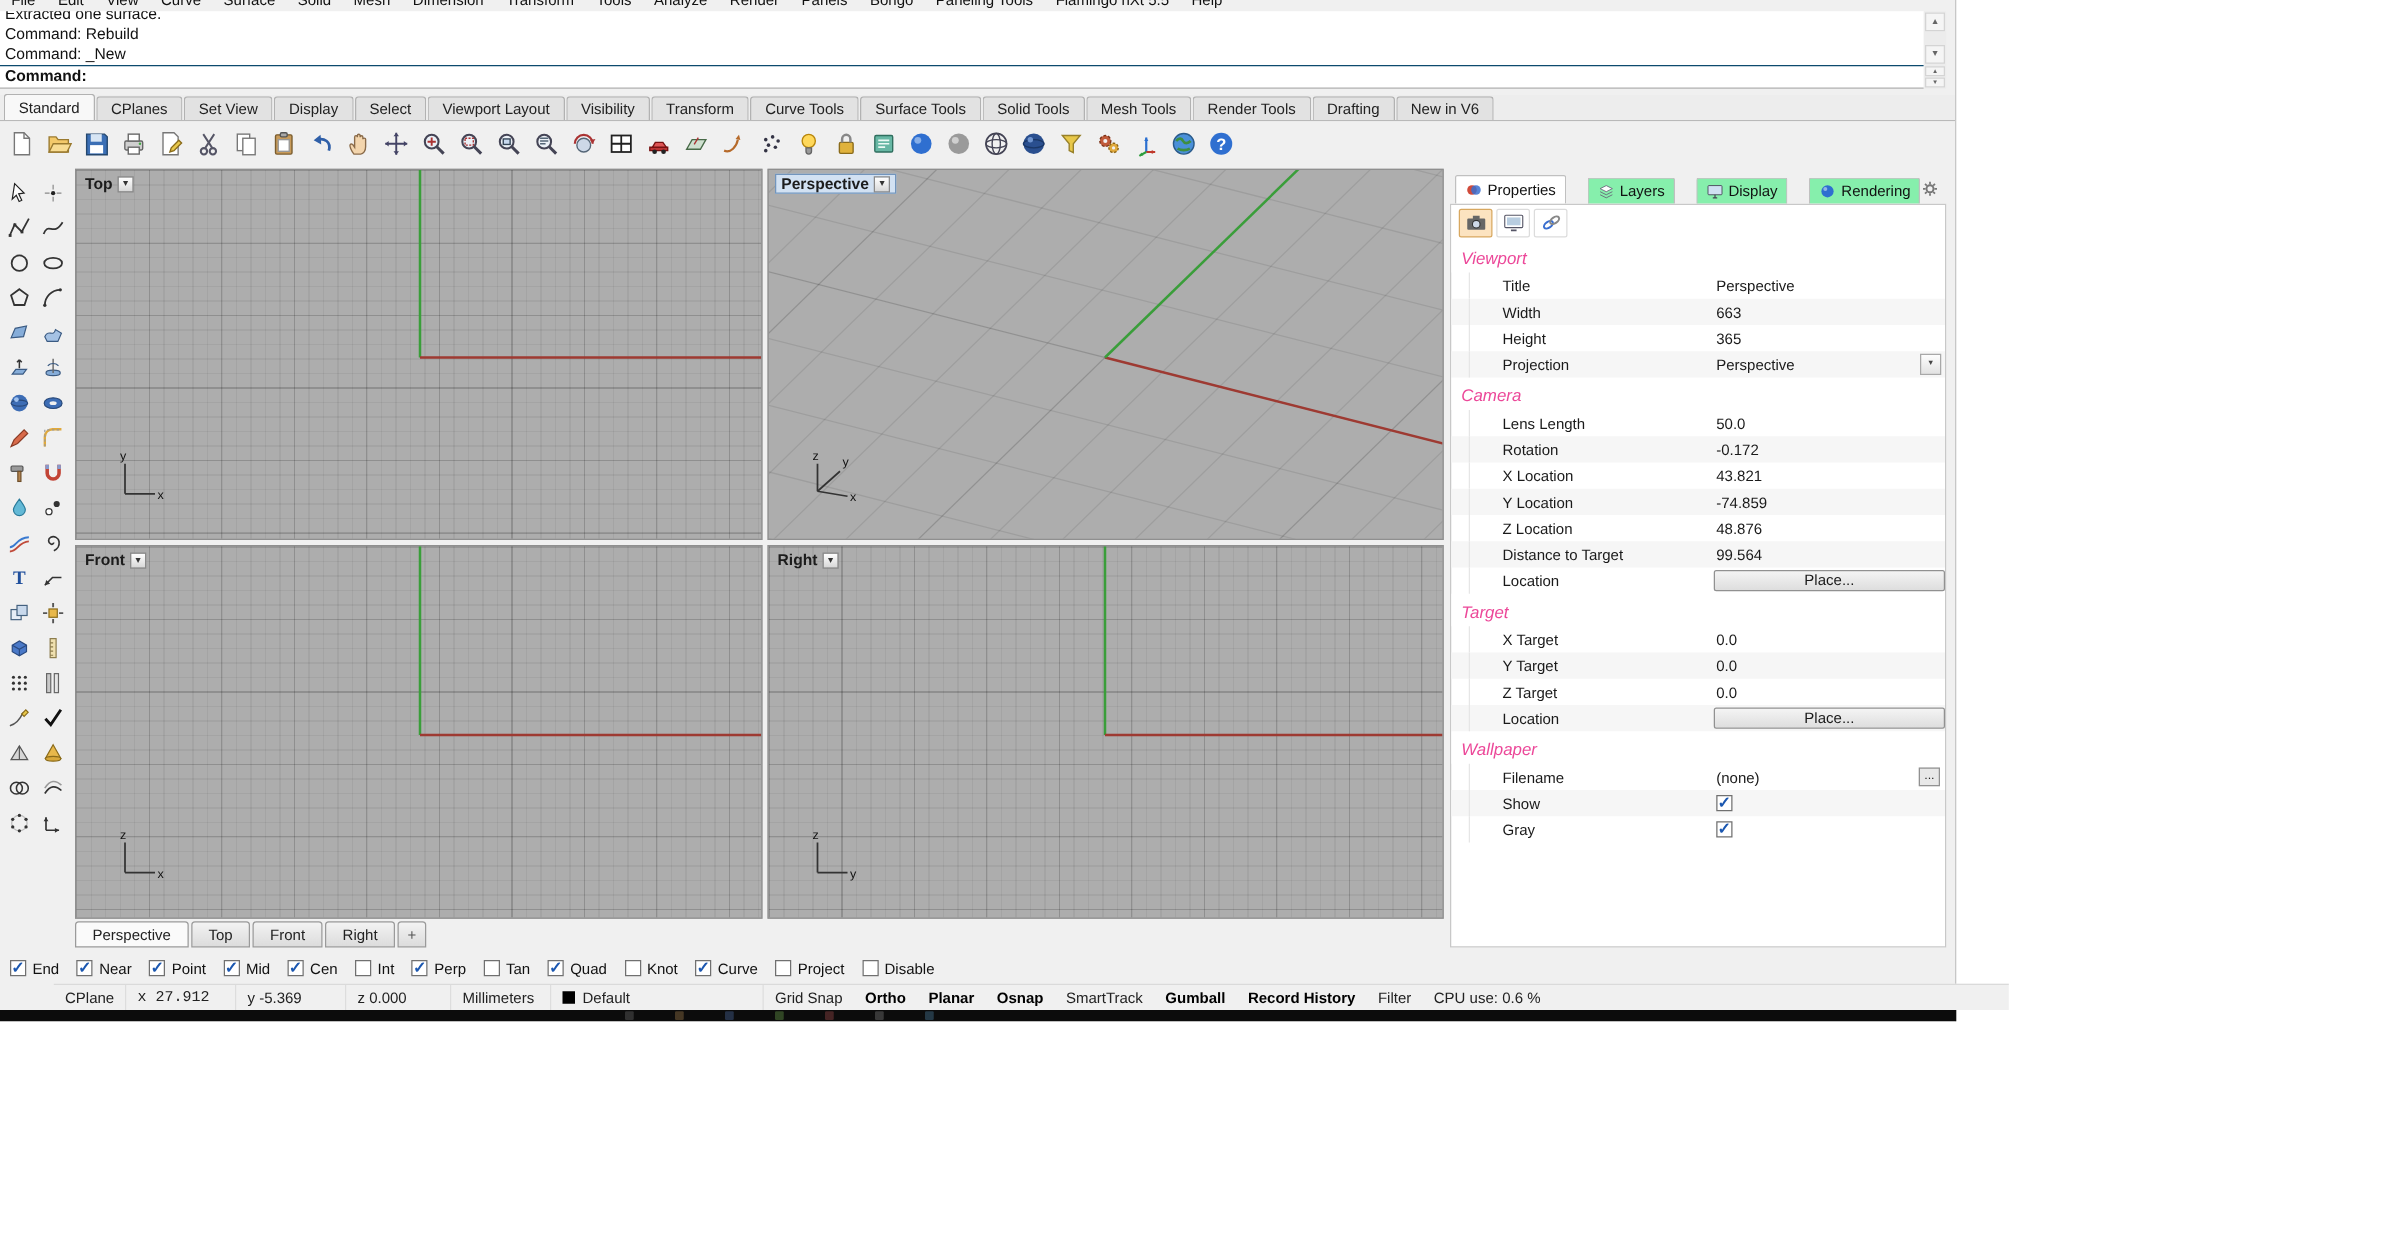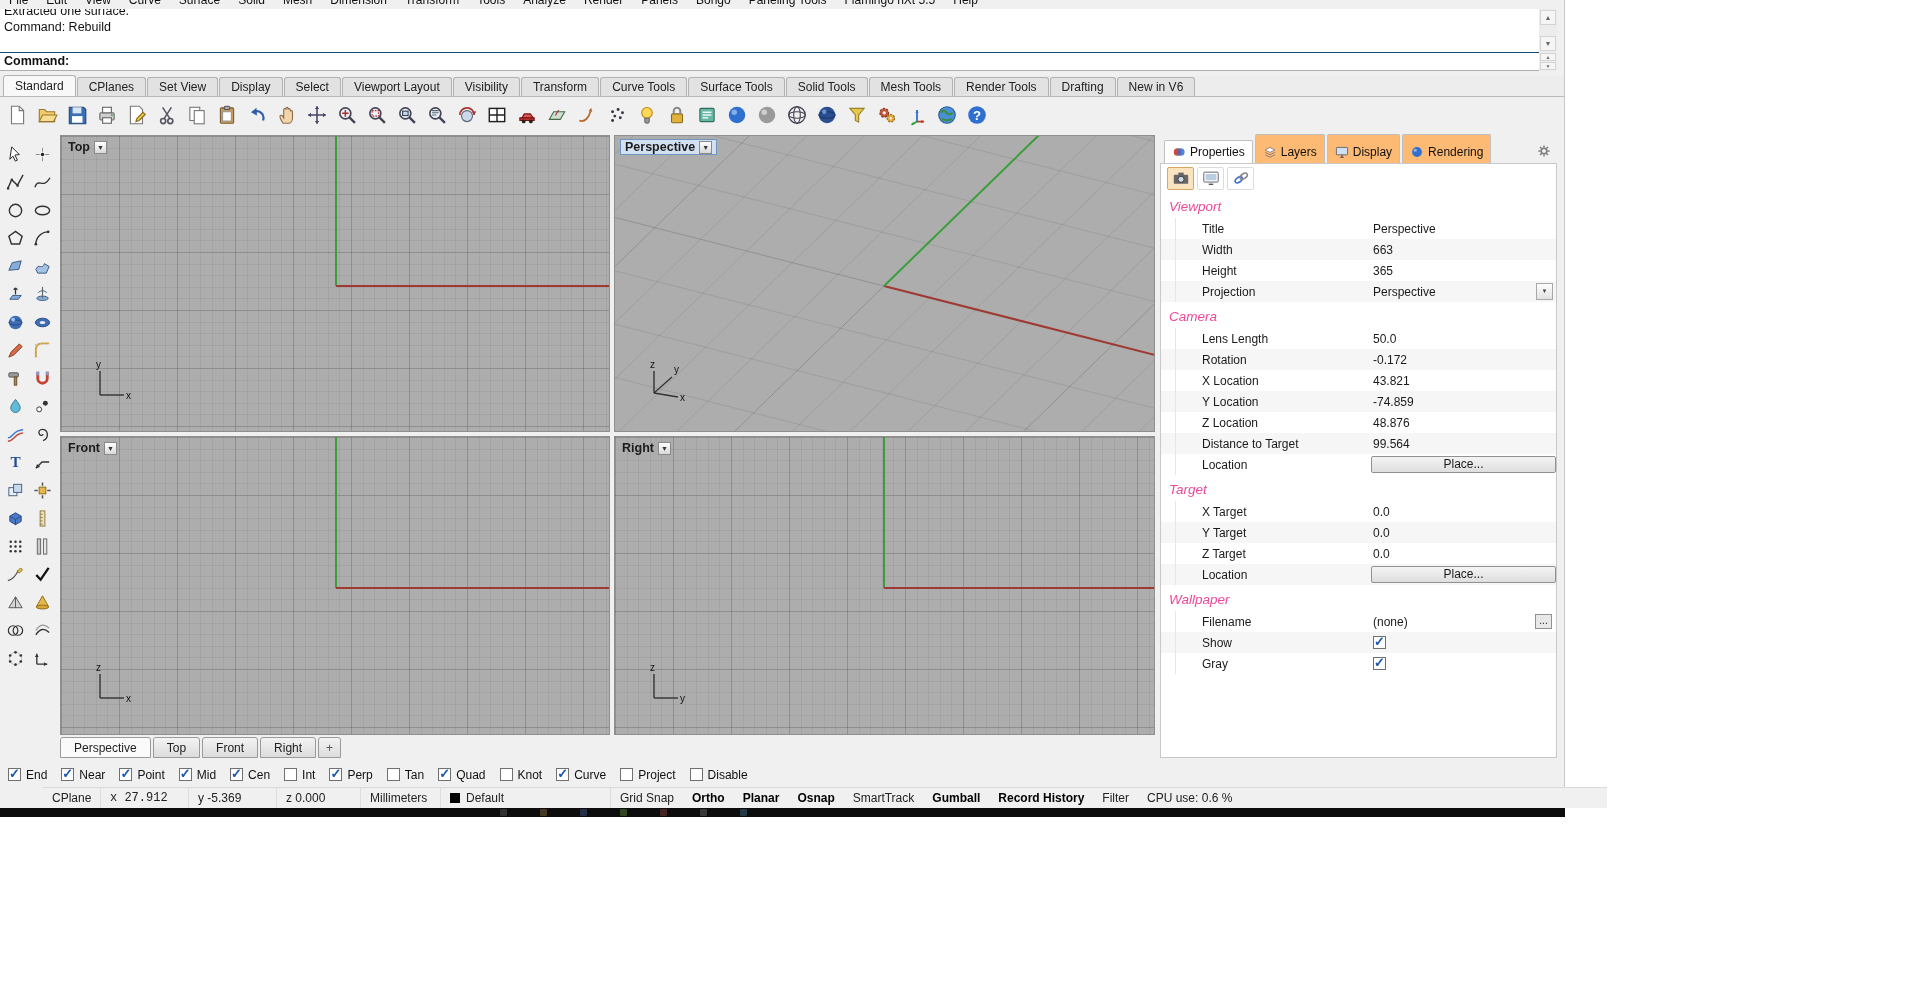--- a/index.html
+++ b/index.html
@@ -54,22 +54,22 @@
 .axt{font-size:10px;fill:#111;}
 
 
 #vp-tabs{position:absolute;left:60px;top:737px;height:21px;display:flex;gap:2px;}
 .vptab{height:21px;line-height:20px;padding:0 13px;border:1px solid #9a9a9a;border-radius:3px 3px 0 0;background:linear-gradient(#f3f3f3,#dcdcdc);color:#222;}
 .vptab.active{background:#fafafa;}
 .vptab.plus{padding:0 7px;color:#555;}
 
 
 #panel{position:absolute;left:1160px;top:140px;width:397px;height:618px;background:#f0f0f0;}
-#panel-tabs{position:relative;display:flex;align-items:center;height:23px;padding-left:4px;gap:2px;}
-.ptab{display:flex;align-items:center;gap:4px;padding:0 7px;height:36px;border:1px solid #c0c0c0;border-bottom:none;border-radius:2px 2px 0 0;background:#fdba74;}
+#panel-tabs{position:relative;display:flex;align-items:flex-end;height:23px;padding-left:4px;gap:17px;}
+.ptab{display:flex;align-items:center;gap:4px;padding:0 7px;height:21px;border:1px solid #c0c0c0;border-bottom:none;border-radius:2px 2px 0 0;background:#86efac;}
 .ptab.active{background:#ffffff;height:23px;}
 .picon{display:flex;align-items:center;}
 #panel-gear{position:absolute;right:6px;top:4px;}
 #panel-body{position:absolute;left:0;top:23px;right:0;bottom:0;background:#fff;border:1px solid #c8c8c8;overflow:hidden;}
 #panel-toolbar{height:28px;display:flex;align-items:center;gap:3px;padding-left:6px;background:#fff;}
 .pbtn{width:27px;height:23px;border:1px solid #dcdcdc;border-radius:2px;display:flex;align-items:center;justify-content:center;background:#fff;}
 .pbtn.active{border-color:#d8a860;background:#fce3c0;}
 .section-h{font-size:13.5px;color:#ec4899;padding:7px 0 4px 8px;background:#fff;font-style:italic;}
 .prow{display:flex;align-items:center;height:21px;position:relative;padding-left:12px;}
 .prow::before{content:"";position:absolute;left:14px;top:0;bottom:0;width:1px;background:#e6e6e6;}
@@ -124,20 +124,21 @@
         <span class="menu-item">Paneling Tools</span>
         <span class="menu-item">Flamingo nXt 5.5</span>
         <span class="menu-item">Help</span>
       </div>
     </div>
 
   <div id="cmd-history">
       <div class="lines" id="cmd-lines">
         <div class="cmd-line">Extracted one surface.</div>
         <div class="cmd-line">Command: Rebuild</div>
+        <div class="cmd-line">Command: _New</div>
       </div>
     </div>
   <div id="cmd-scroll">
     <div class="scroll-btn up">▲</div>
     <div class="scroll-btn down">▼</div>
   </div>
   <div id="cmd-prompt"><span>Command:</span></div>
   <div id="cmd-spinner">
     <div class="spin-btn up">▲</div>
     <div class="spin-btn down">▼</div>

